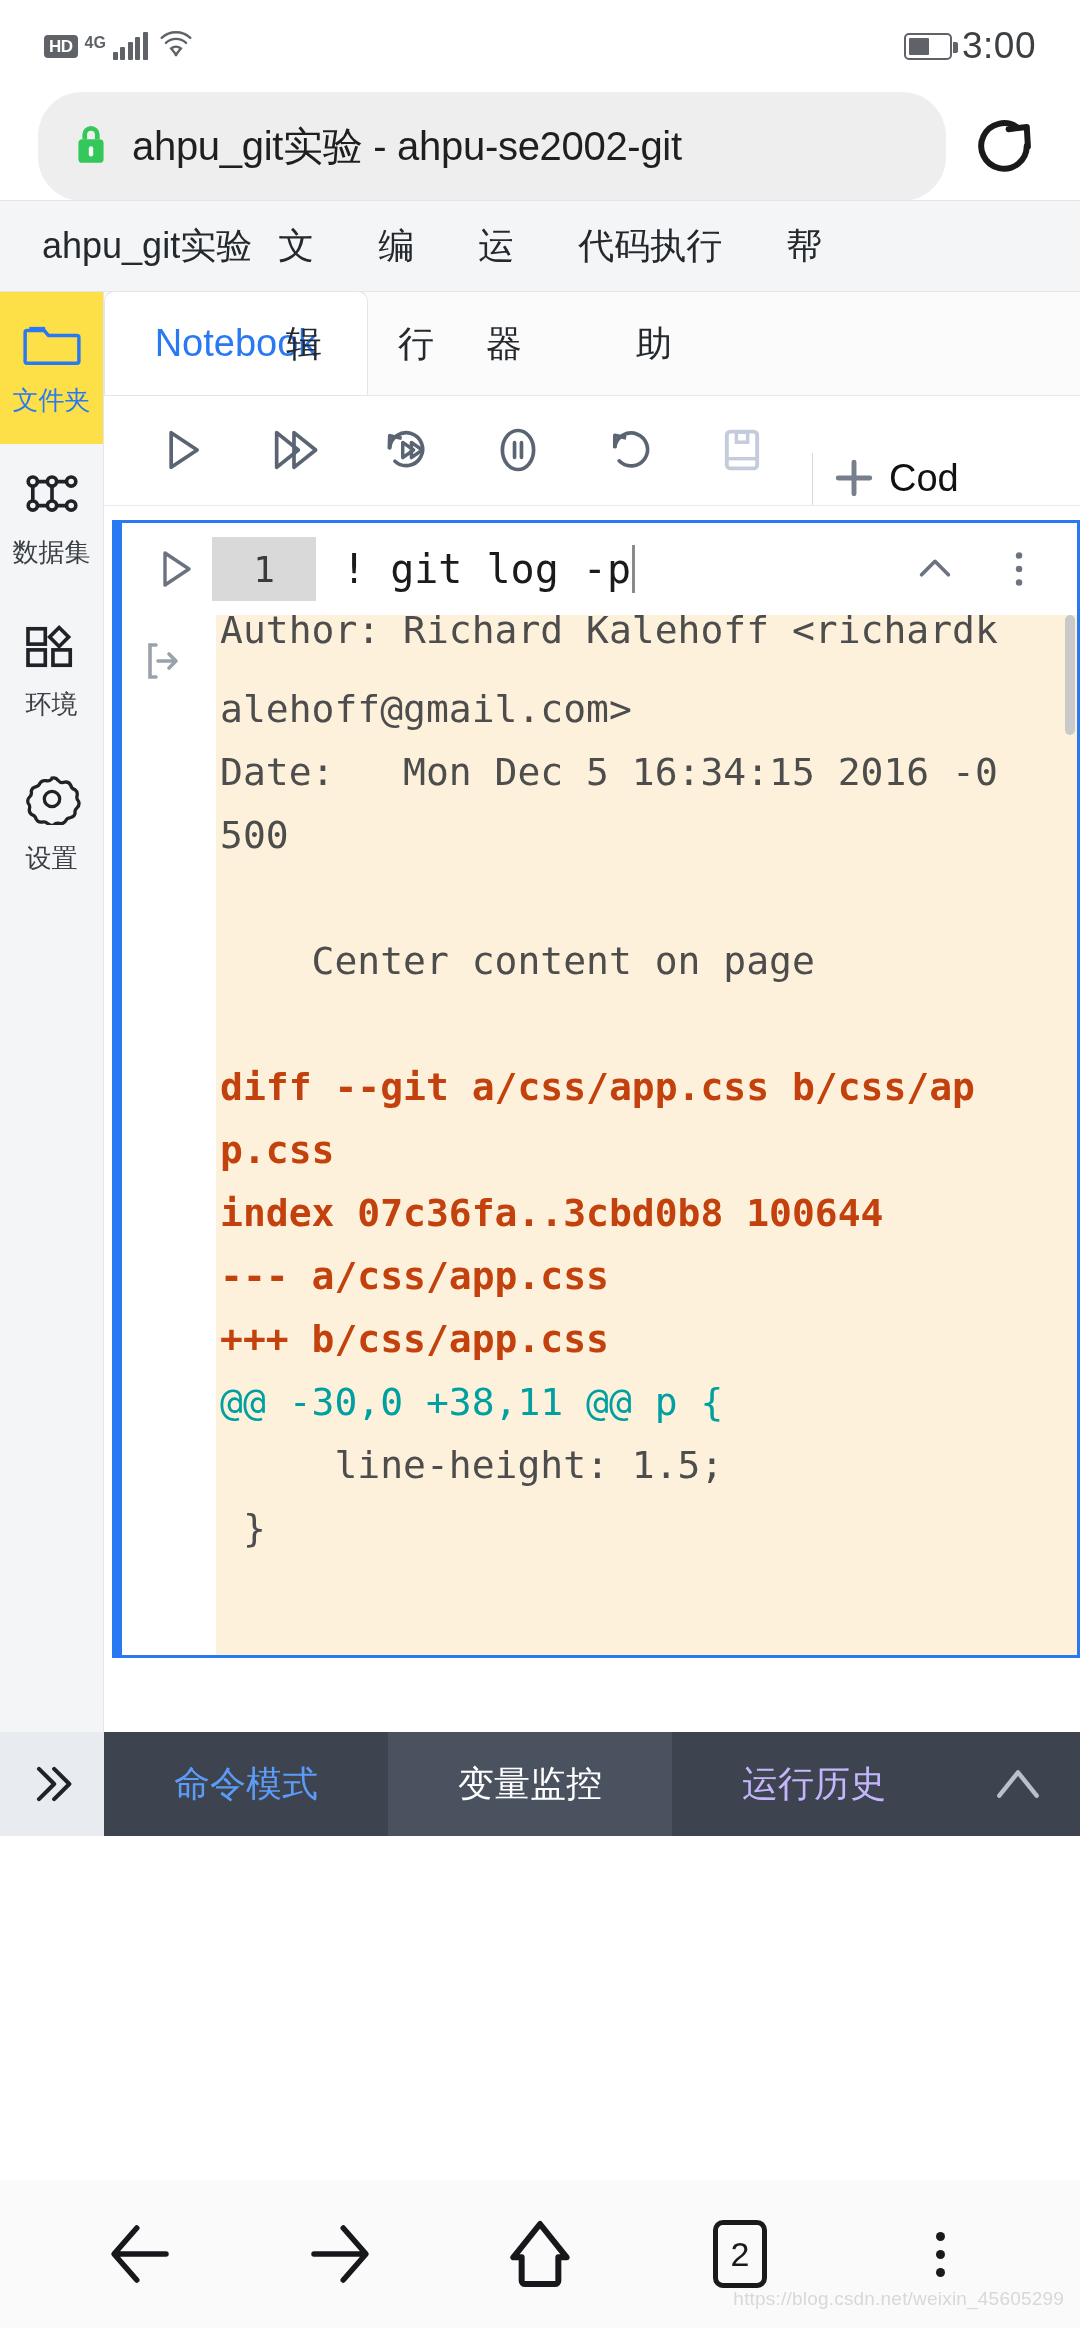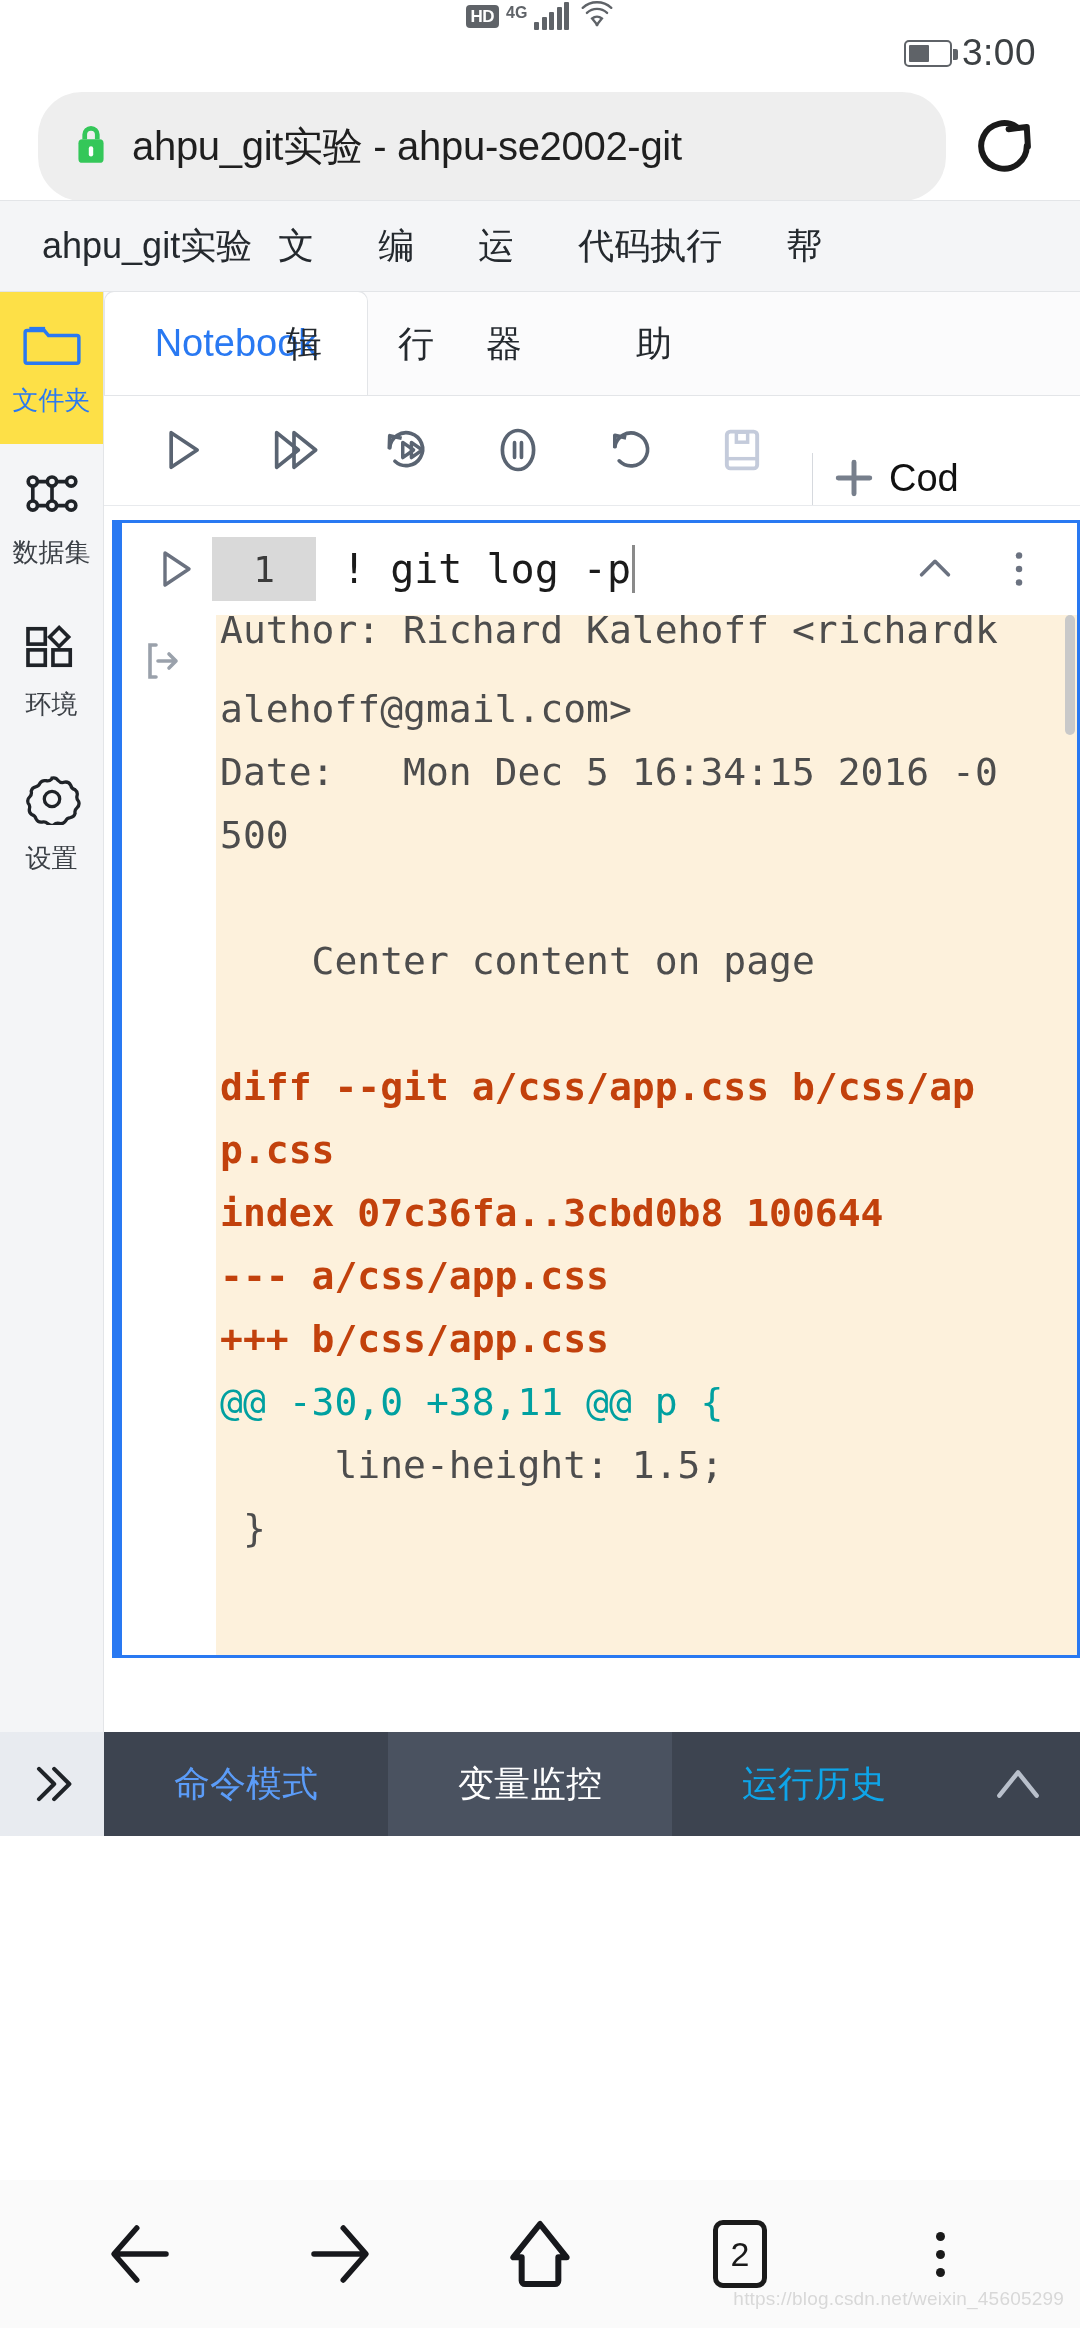--- a/index.html
+++ b/index.html
@@ -7,21 +7,21 @@
     width: 1080px; height: 2340px;
     background: #ffffff;
     font-family: "Liberation Sans", "DejaVu Sans", sans-serif;
     overflow: hidden;
   }
   #app { position: relative; width: 1080px; height: 2340px; background:#fff; }
 
   
   .statusbar {
     height: 92px; display: flex; align-items: center;
-    padding: 0 44px; background: #ffffff; flex-direction: column;
+    padding: 0 44px; background: #ffffff;
   }
   .sb-left { display: flex; align-items: center; gap: 7px; }
   .hd-badge {
     background:#5f6368; color:#fff; font-size:17px; font-weight:bold;
     border-radius:4px; padding:3px 5px 3px 5px; line-height:1;
     letter-spacing:-0.5px;
   }
   .g4 { font-size:16px; color:#5f6368; font-weight:bold; align-self:flex-start; margin-top:4px;}
   .bars { display:flex; align-items:flex-end; gap:2.5px; height:28px; }
   .bars i { display:block; width:5px; background:#5f6368; border-radius:1px; }
@@ -166,21 +166,21 @@
   }
 
   
   .dockbar { height:104px; display:flex; align-items:stretch; background:#3d4450; }
   .dock-left {
     width:104px; flex:0 0 104px; background:#e8ebf0; display:flex;
     align-items:center; justify-content:center;
   }
   .dock-tab {
     flex:1; display:flex; align-items:center; justify-content:center;
-    font-size:36px; color:#0ea5e9;
+    font-size:36px; color:#c4b5fd;
   }
   .dock-tab.blue { color:#5b9cf8; }
   .dock-tab.sel { color:#ffffff; background:#4a5260; }
   .dock-up { width:124px; display:flex; align-items:center; justify-content:center; }
 
   
   .navbar {
     height:148px; background:#fafafa; display:flex; align-items:center;
     justify-content:space-around; padding:0 40px; position:relative;
   }

